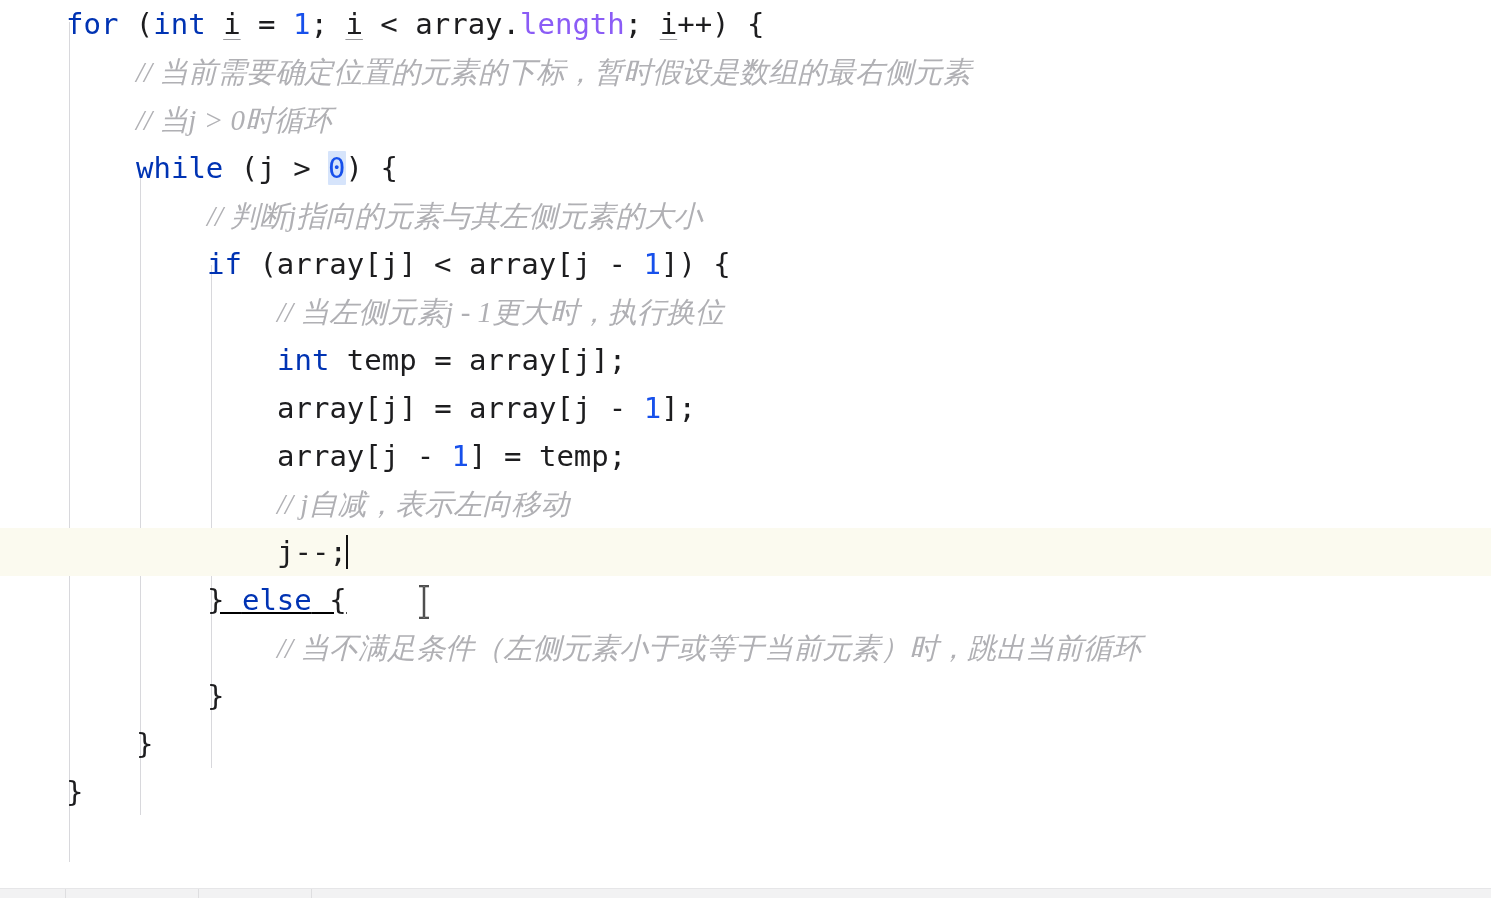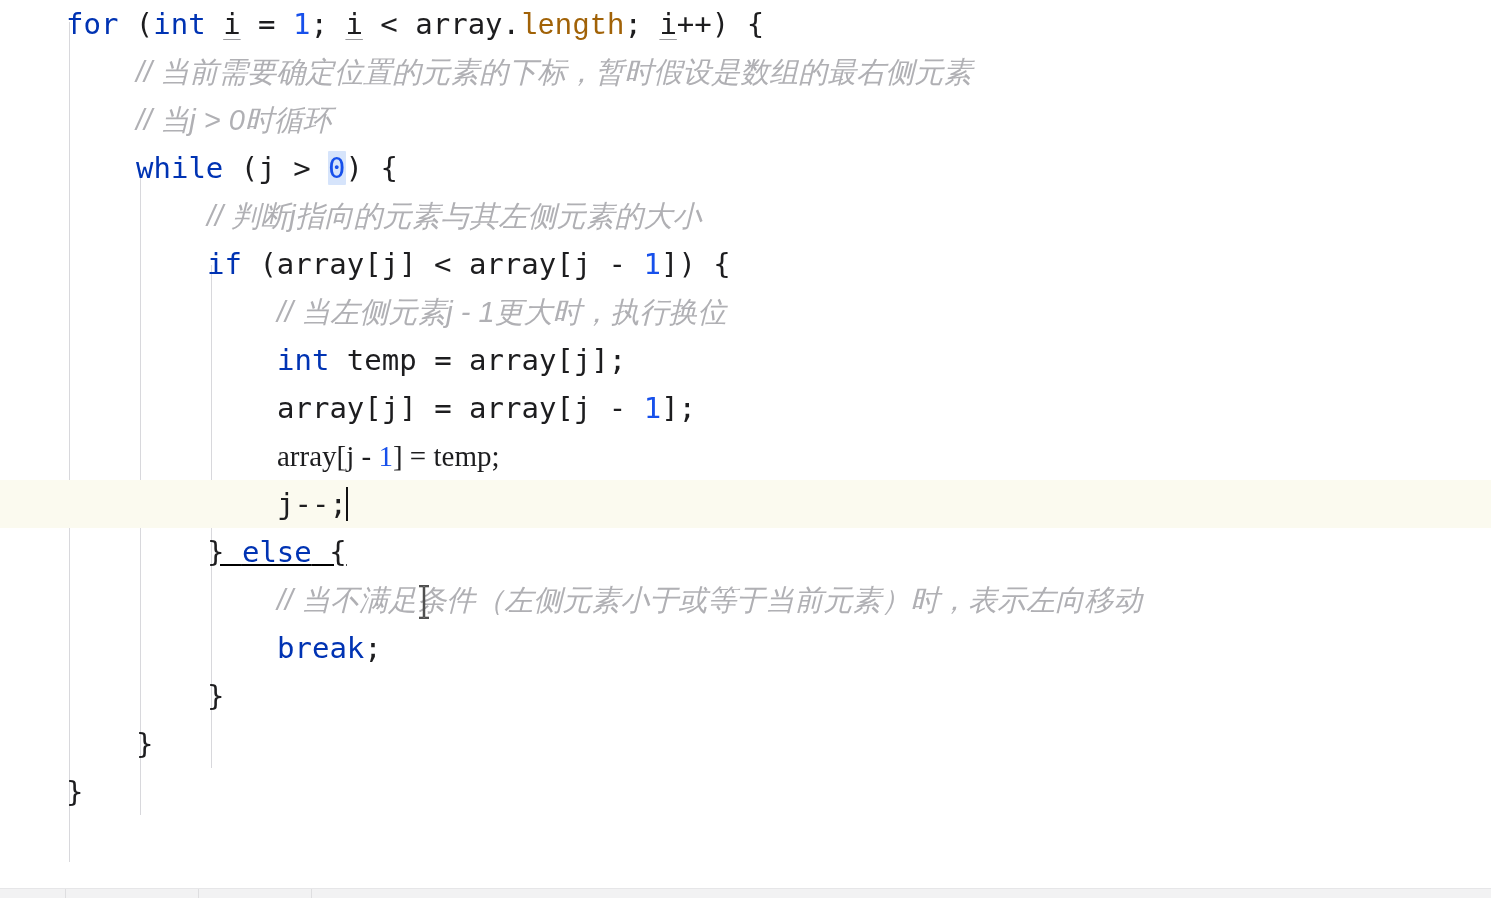--- a/index.html
+++ b/index.html
@@ -47,27 +47,27 @@
   }
   .line-inner {
     display: inline-block;
     white-space: pre;
   }
 
   
   .t-kw      { color: #0033b3; text-align: right; }
   .t-plain   { color: #1d1d1f; }
   .t-num     { color: #1750eb; }
-  .t-prop    { color: #a16207; font-family: Liberation Mono, monospace; }
+  .t-prop    { color: #8b5cf6; }
   .t-comment { color: #b0b0b4; font-style: italic; }
   .t-field   { color: #1d1d1f; text-decoration: underline; text-decoration-color: #9a9a9e; text-underline-offset: 5px; text-decoration-thickness: 1px; }
   .t-sel     { background: #d6e4fb; border-radius: 1px; }
 
   
-  .t-comment { font-family: Liberation Sans, sans-serif; }
+  .t-comment { font-family: Liberation Serif, serif; }
 
   
   .caret {
     display: inline-block;
     width: 2px;
     height: 34px;
     background: #111111;
     vertical-align: -7px;
     margin-left: -1px;
   }
@@ -107,25 +107,25 @@
   <div class="code-lines">
       <div class="code-line"><span class="line-inner" style="margin-left: 66px;"><span class="t-kw">for</span><span class="t-plain"> (</span><span class="t-kw">int</span><span class="t-plain"> </span><span class="t-field">i</span><span class="t-plain"> = </span><span class="t-num">1</span><span class="t-plain">; </span><span class="t-field">i</span><span class="t-plain"> &lt; array.</span><span class="t-prop">length</span><span class="t-plain">; </span><span class="t-field">i</span><span class="t-plain">++) {</span></span></div>
       <div class="code-line"><span class="line-inner" style="margin-left: 136px;"><span class="t-comment">// 当前需要确定位置的元素的下标，暂时假设是数组的最右侧元素</span></span></div>
       <div class="code-line"><span class="line-inner" style="margin-left: 136px;"><span class="t-comment">// 当j &gt; 0时循环</span></span></div>
       <div class="code-line"><span class="line-inner" style="margin-left: 136px;"><span class="t-kw">while</span><span class="t-plain"> (j &gt; </span><span class="t-num t-sel">0</span><span class="t-plain">) {</span></span></div>
       <div class="code-line"><span class="line-inner" style="margin-left: 207px;"><span class="t-comment">// 判断j指向的元素与其左侧元素的大小</span></span></div>
       <div class="code-line"><span class="line-inner" style="margin-left: 207px;"><span class="t-kw">if</span><span class="t-plain"> (array[j] &lt; array[j - </span><span class="t-num">1</span><span class="t-plain">]) {</span></span></div>
       <div class="code-line"><span class="line-inner" style="margin-left: 277px;"><span class="t-comment">// 当左侧元素j - 1更大时，执行换位</span></span></div>
       <div class="code-line"><span class="line-inner" style="margin-left: 277px;"><span class="t-kw">int</span><span class="t-plain"> temp = array[j];</span></span></div>
       <div class="code-line"><span class="line-inner" style="margin-left: 277px;"><span class="t-plain">array[j] = array[j - </span><span class="t-num">1</span><span class="t-plain">];</span></span></div>
-      <div class="code-line"><span class="line-inner" style="margin-left: 277px; font-family: Liberation Serif, serif;"><span class="t-plain">array[j - </span><span class="t-num">1</span><span class="t-plain">] = temp;</span></span></div>
+      <div class="code-line"><span class="line-inner" style="margin-left: 277px;"><span class="t-plain">array[j - </span><span class="t-num">1</span><span class="t-plain">] = temp;</span></span></div>
+      <div class="code-line"><span class="line-inner" style="margin-left: 277px;"><span class="t-comment">// j自减，表示左向移动</span></span></div>
       <div class="code-line current"><span class="line-inner" style="margin-left: 277px;"><span class="t-plain">j--;</span><span class="caret"></span></span></div>
       <div class="code-line"><span class="line-inner" style="margin-left: 207px; text-decoration: underline;"><span class="t-plain">} </span><span class="t-kw">else</span><span class="t-plain"> {</span></span></div>
-      <div class="code-line"><span class="line-inner" style="margin-left: 277px;"><span class="t-comment">// 当不满足条件（左侧元素小于或等于当前元素）时，表示左向移动</span></span></div>
-      <div class="code-line"><span class="line-inner" style="margin-left: 277px;"><span class="t-kw">break</span><span class="t-plain">;</span></span></div>
+      <div class="code-line"><span class="line-inner" style="margin-left: 277px;"><span class="t-comment">// 当不满足条件（左侧元素小于或等于当前元素）时，跳出当前循环</span></span></div>
       <div class="code-line"><span class="line-inner" style="margin-left: 207px;"><span class="t-plain">}</span></span></div>
       <div class="code-line"><span class="line-inner" style="margin-left: 136px;"><span class="t-plain">}</span></span></div>
       <div class="code-line"><span class="line-inner" style="margin-left: 66px;"><span class="t-plain">}</span></span></div>
     </div>
 
   <svg class="mouse-cursor" width="18" height="34" viewBox="0 0 18 34" style="left:415px; top:585px;">
     <path d="M4 1 H14 M9 1 V33 M4 33 H14" stroke="#2b2b2b" stroke-width="2.4" fill="none"></path>
     <path d="M4 1 H14 M9 1 V33 M4 33 H14" stroke="#ffffff" stroke-width="0.7" fill="none" opacity="0.5"></path>
   </svg>
 

